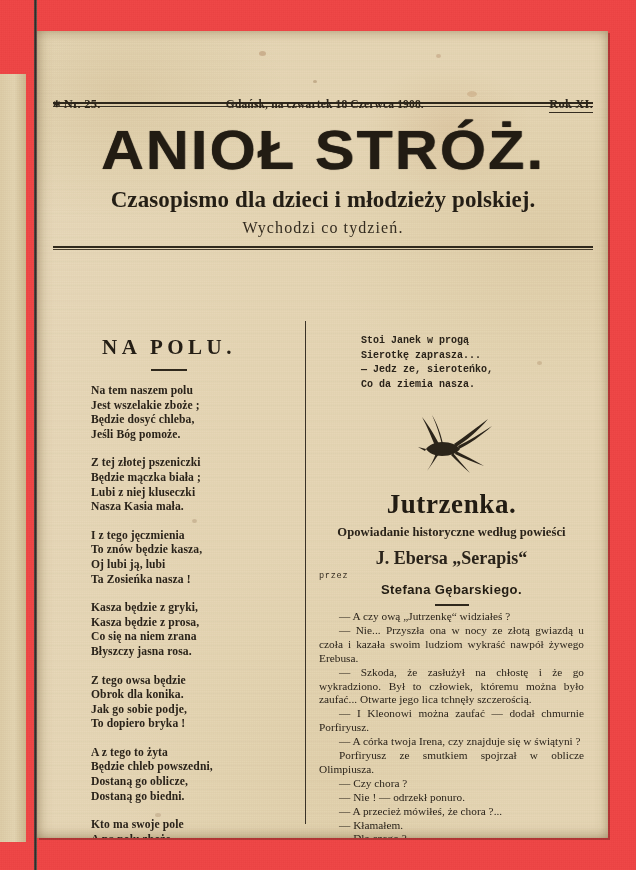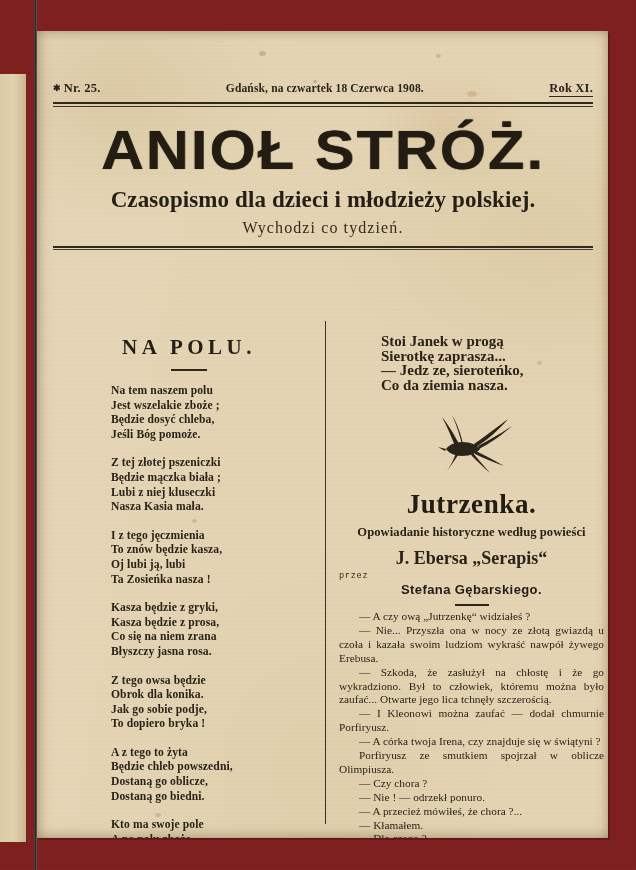--- a/index.html
+++ b/index.html
@@ -12,21 +12,21 @@
     height: 870px;
     overflow: hidden;
     font-family: "Liberation Serif", serif;
   }
 
   
   #scan-root {
     position: relative;
     width: 636px;
     height: 870px;
-    background: #7f1d1d;
+    background: #ef4444;
   }
   #scan-root::after {
     
     content: "";
     position: absolute;
     inset: 0;
     pointer-events: none;
     background-image:
       repeating-linear-gradient(0deg, rgba(255,255,255,.012) 0 1px, rgba(0,0,0,.012) 1px 2px),
       repeating-linear-gradient(90deg, rgba(255,255,255,.010) 0 1px, rgba(0,0,0,.010) 1px 2px);
@@ -139,20 +139,21 @@
     font-weight: 600;
     white-space: nowrap;
     letter-spacing: .15px;
   }
   .issue-year {
     font-weight: bold;
     font-size: 12.5px;
     white-space: nowrap;
     border-bottom: 1px solid #342c20;
     padding-bottom: 0px;
+    margin-top: 16px;
   }
 
   .rule-double {
     margin-top: 5px;
     border-top: 2.4px solid #2f281c;
     border-bottom: 1.1px solid #3a3226;
     height: 1.5px;
   }
 
   .paper-title {
@@ -189,21 +190,21 @@
   .rule-under-masthead {
     margin-top: 9px;
     border-top: 2.2px solid #2f281c;
     border-bottom: 1px solid #463c2c;
     height: 1.3px;
   }
 
   
   .columns {
     position: absolute;
-    left: 28px;
+    left: 8px;
     top: 288px;
     width: 540px;
     height: 505px;
     display: flex;
   }
   .col {
     position: relative;
   }
   .col-left  { width: 248px; padding-right: 12px; }
   .col-rule  {
@@ -240,23 +241,23 @@
     color: #2a231a;
     letter-spacing: .1px;
   }
   .stanza { margin-bottom: 14px; }
   .stanza div { white-space: nowrap; font-family: Liberation Serif, serif; }
 
   
   .cont-stanza {
     margin-top: 15px;
     padding-left: 42px;
-    font-family: Liberation Serif, serif;
-    font-weight: bold;
-    font-size: 15px;
+    font-family: Liberation Mono, monospace;
+    font-weight: bold;
+    font-size: 10px;
     line-height: 14.6px;
     color: #2a231a;
   }
   .cont-stanza div { white-space: nowrap; }
 
   
   .ornament {
     margin-top: 22px;
     height: 62px;
     display: flex;

